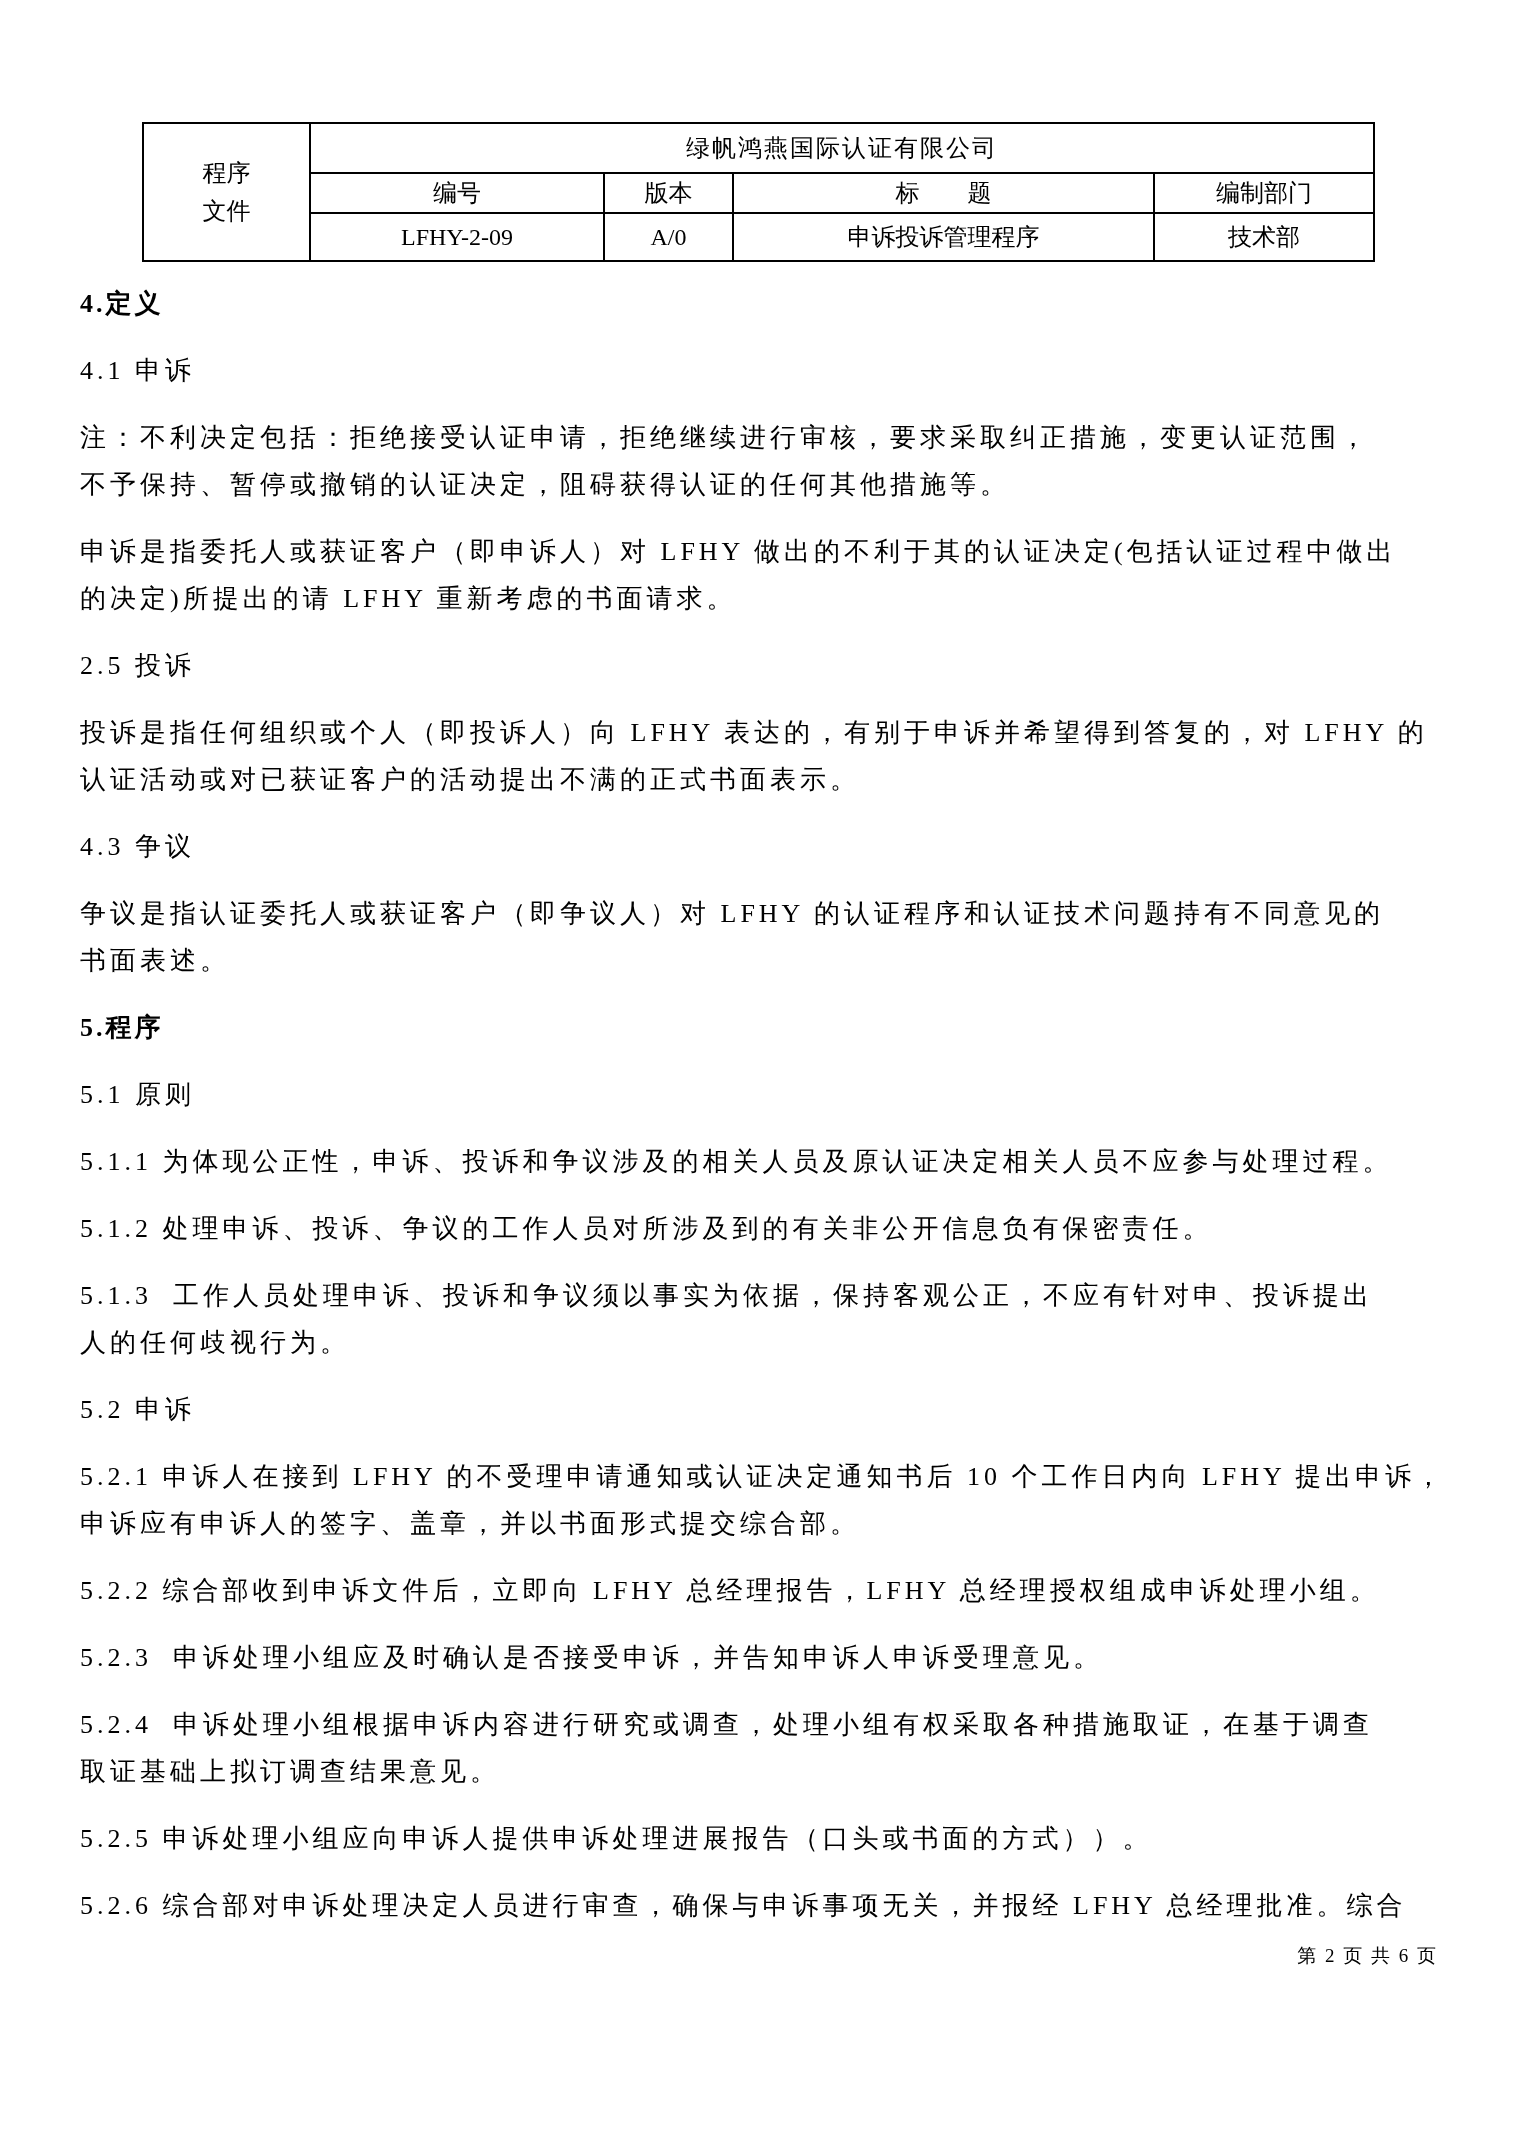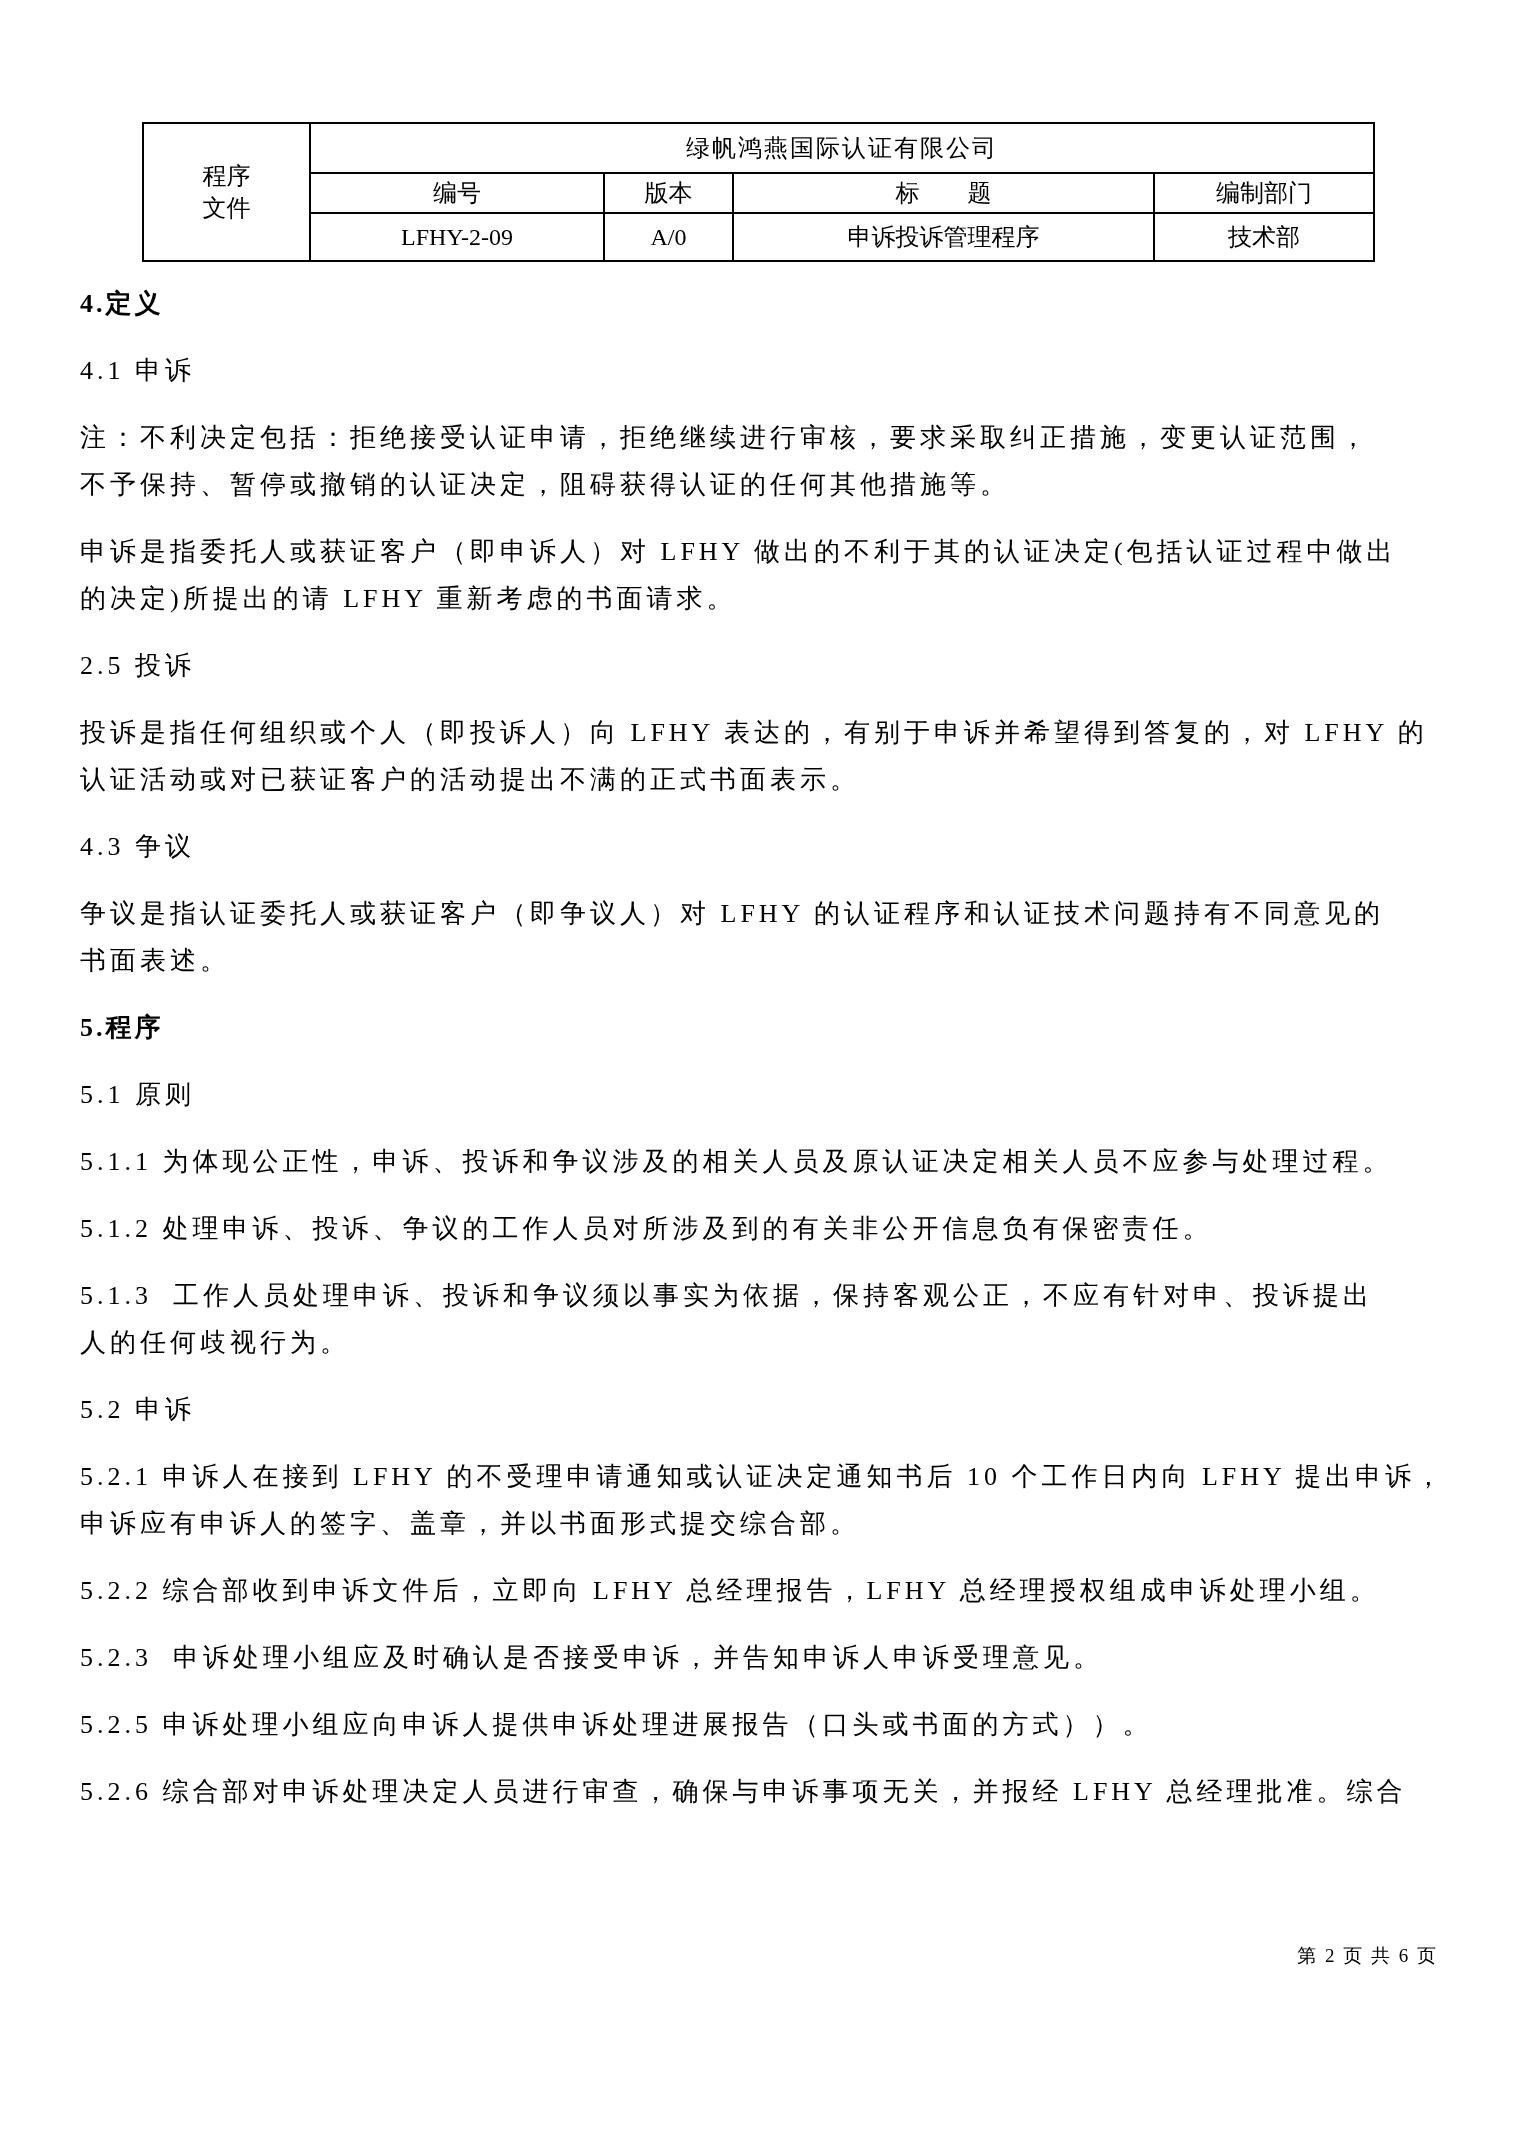--- a/index.html
+++ b/index.html
@@ -30,21 +30,21 @@
     vertical-align: middle;
     font-size: 24px;
     padding: 0;
     overflow: hidden;
   }
   .row-company   { height: 50px; }
   .row-headers   { height: 40px; }
   .row-values    { height: 48px; }
   .doc-type-cell {
     white-space: pre-wrap;
-    line-height: 32px;
+    line-height: 38px;
     font-size: 26px;
   }
   .company-cell {
     font-size: 28px;
     letter-spacing: 2px;
   }
 
   
   .document-body {
     position: absolute;
@@ -124,19 +124,21 @@
     <div class="para">5.1 原则</div>
     <div class="para">5.1.1 为体现公正性，申诉、投诉和争议涉及的相关人员及原认证决定相关人员不应参与处理过程。</div>
     <div class="para">5.1.2 处理申诉、投诉、争议的工作人员对所涉及到的有关非公开信息负有保密责任。</div>
     <div class="para">5.1.3  工作人员处理申诉、投诉和争议须以事实为依据，保持客观公正，不应有针对申、投诉提出
 人的任何歧视行为。</div>
     <div class="para">5.2 申诉</div>
     <div class="para">5.2.1 申诉人在接到 LFHY 的不受理申请通知或认证决定通知书后 10 个工作日内向 LFHY 提出申诉，
 申诉应有申诉人的签字、盖章，并以书面形式提交综合部。</div>
     <div class="para">5.2.2 综合部收到申诉文件后，立即向 LFHY 总经理报告，LFHY 总经理授权组成申诉处理小组。</div>
     <div class="para">5.2.3  申诉处理小组应及时确认是否接受申诉，并告知申诉人申诉受理意见。</div>
+    <div class="para">5.2.4  申诉处理小组根据申诉内容进行研究或调查，处理小组有权采取各种措施取证，在基于调查
+取证基础上拟订调查结果意见。</div>
     <div class="para">5.2.5 申诉处理小组应向申诉人提供申诉处理进展报告（口头或书面的方式））。</div>
     <div class="para">5.2.6 综合部对申诉处理决定人员进行审查，确保与申诉事项无关，并报经 LFHY 总经理批准。综合</div>
   </div>
 
   <div class="page-footer">第 2 页 共 6 页</div>
 
 </div>
 
 </body></html>

